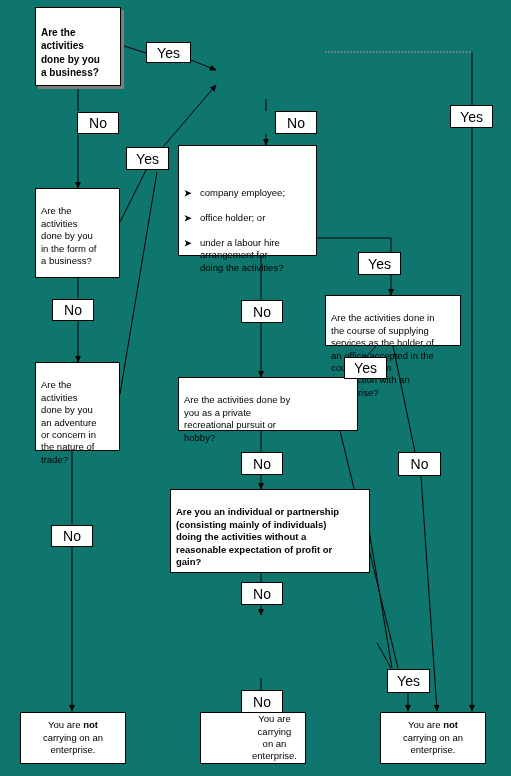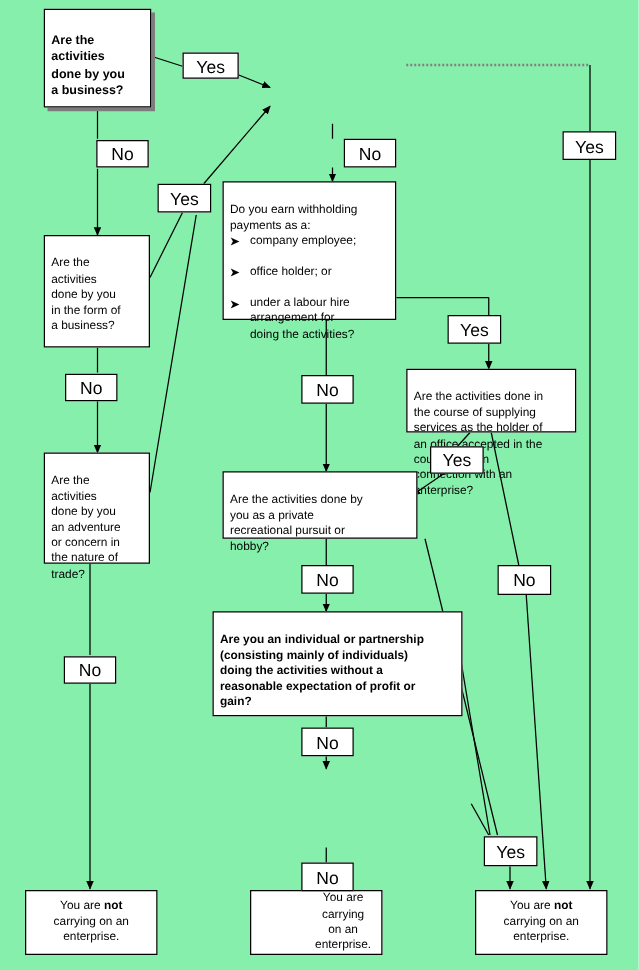--- a/index.html
+++ b/index.html
@@ -1,21 +1,21 @@
 <!DOCTYPE html>
 <html><head>
 <meta charset="utf-8">
 <style>
   html,body{margin:0;padding:0;background:#ffffff;}
   body{font-family:"Liberation Sans", sans-serif;}
   #canvas{
     position:relative;
     width:511px;
     height:776px;
-    background:#86efac;
+    background:#0f766e;
     overflow:hidden;
   }
   svg.wires{
     position:absolute;
     left:0; top:0;
     width:511px; height:776px;
     pointer-events:none;
   }
   .node{
     position:absolute;
@@ -143,22 +143,20 @@
 
   <div class="node shadowed" style="left:35px; top:7px; width:86px; height:79px;">
     <span>Are the
 activities
 done by you
 a business?</span>
   </div>
 
 
   <div class="node" style="left:178px; top:145px; width:139px; height:111px;">
-    <div class="hdr">Do you earn withholding
-payments as a:</div>
     <div class="bullets" style="left:5px; top:29px;">
       <div class="row">
         <span class="glyph">➤</span>
         <span class="txt">company employee;</span>
       </div>
       <div class="row">
         <span class="glyph">➤</span>
         <span class="txt">office holder; or</span>
       </div>
       <div class="row">
@@ -191,21 +189,21 @@
   <div class="node" style="left:325px; top:295px; width:136px; height:51px;">
     <span>Are the activities done in
 the course of supplying
 services as the holder of
 an office accepted in the
 course of or in
 connection with an
 enterprise?</span>
   </div>
 
-  <div class="node" style="left:178px; top:377px; width:156px; height:54px;">
+  <div class="node" style="left:178px; top:377px; width:180px; height:54px;">
     <span>Are the activities done by
 you as a private
 recreational pursuit or
 hobby?</span>
   </div>
 
   <div class="node" style="left:170px; top:489px; width:200px; height:84px;font-weight:bold;">
     <span>Are you an individual or partnership
 (consisting mainly of individuals)
 doing the activities without a

